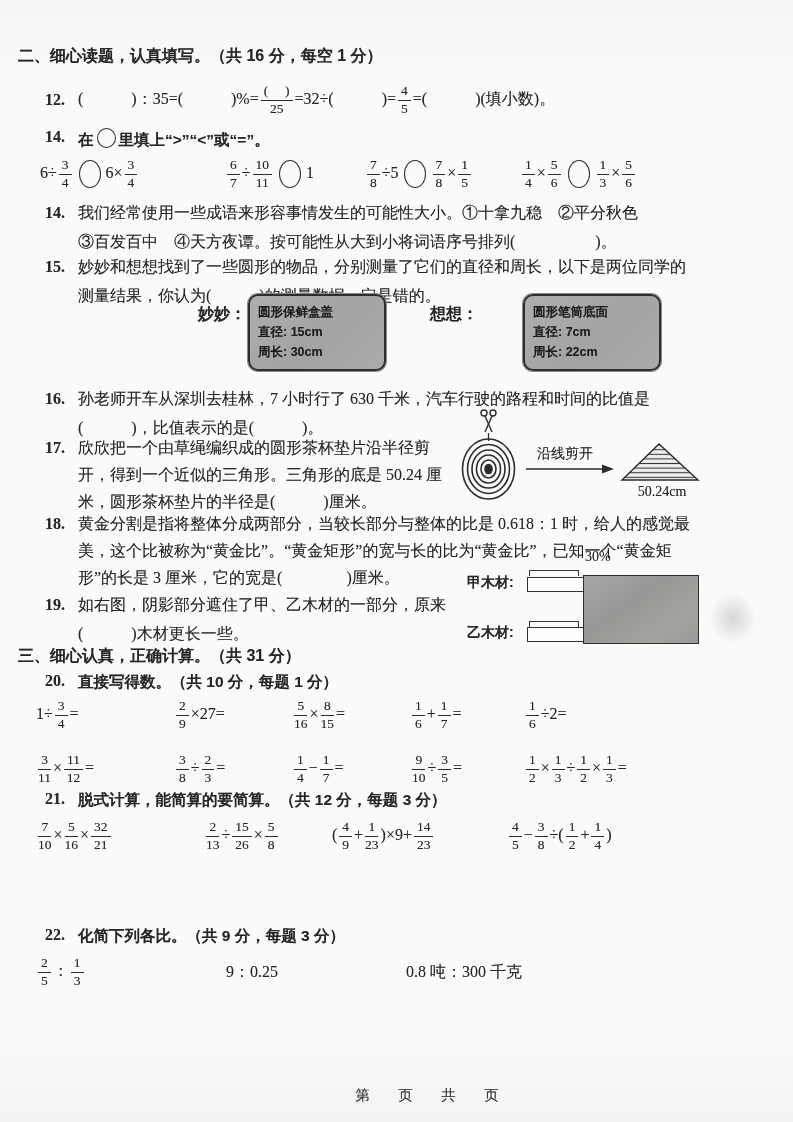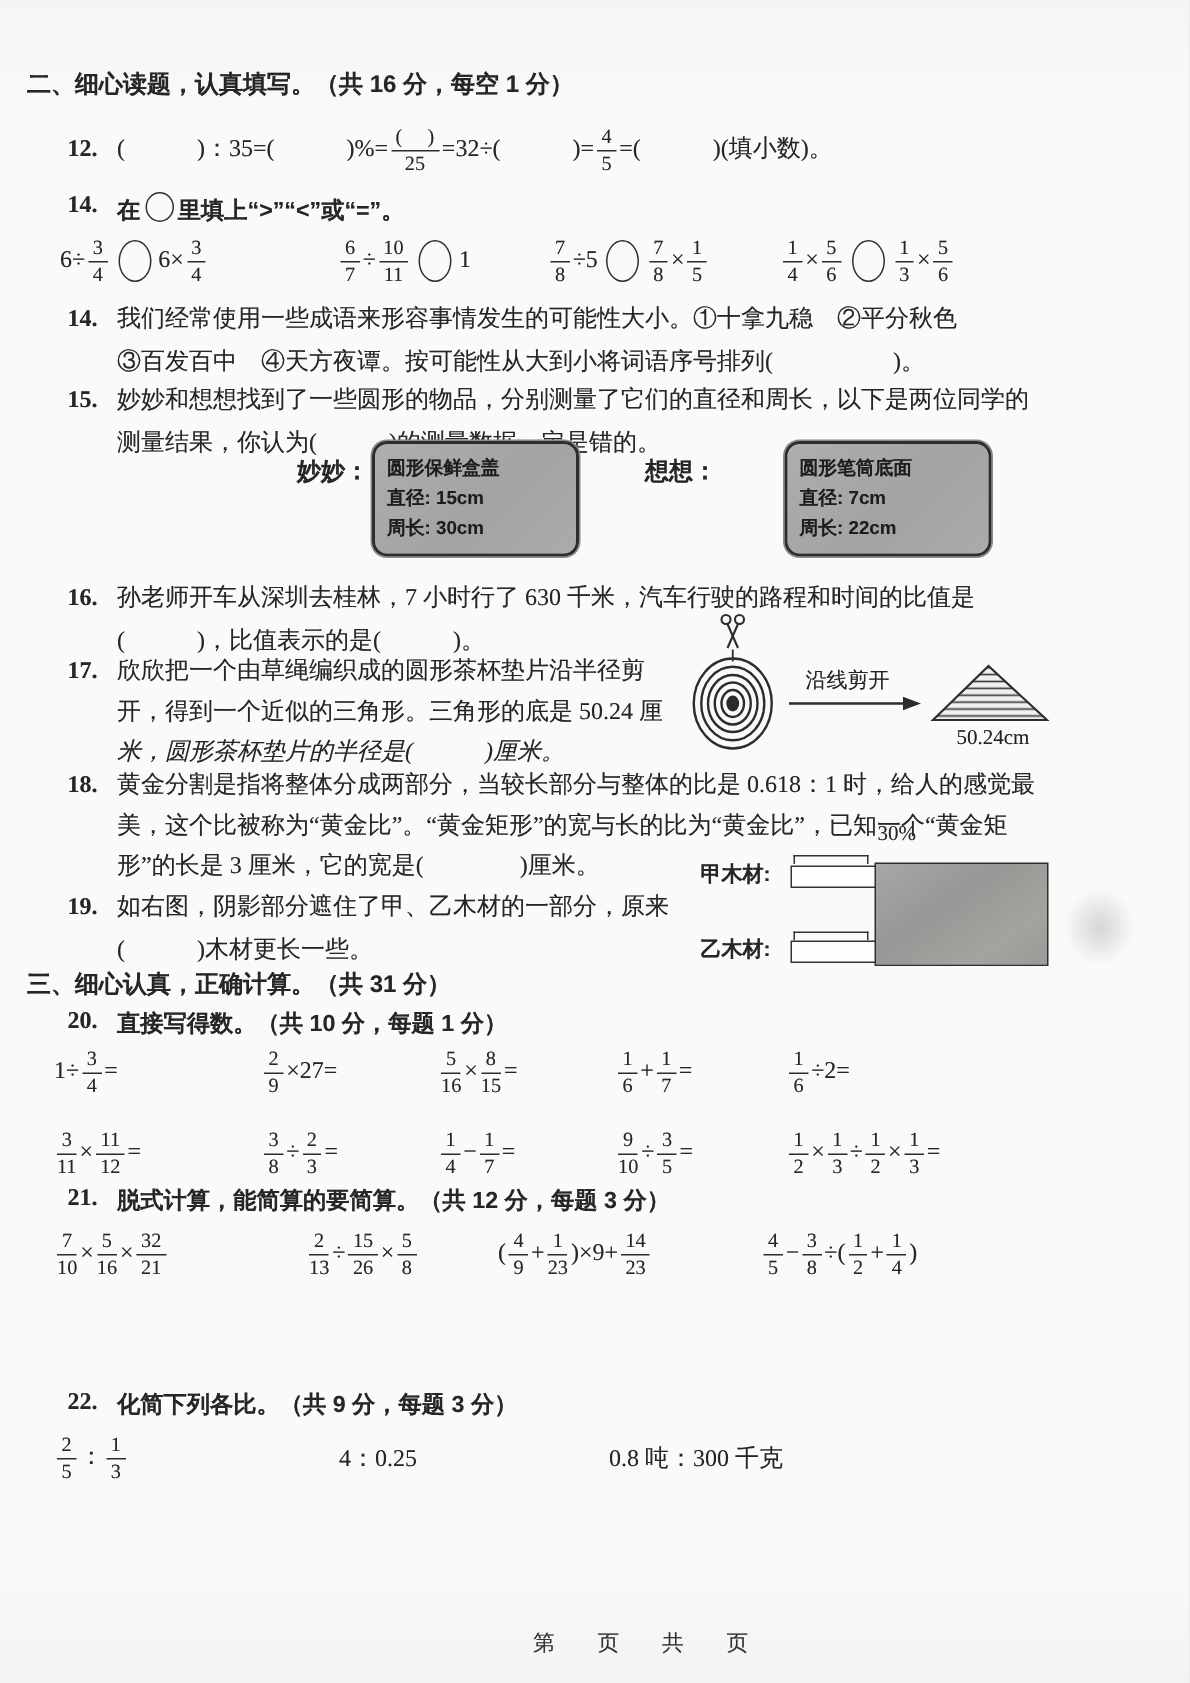--- a/index.html
+++ b/index.html
@@ -159,21 +159,21 @@
       <span class="qline" style="display:block;">孙老师开车从深圳去桂林，7 小时行了 630 千米，汽车行驶的路程和时间的比值是</span>
       <span class="qline" style="display:block;">(　　　)，比值表示的是(　　　)。</span>
     </span>
   </div>
 
   <div class="abs q lh27" style="left:45px;top:434px;width:420px;">
     <span class="qnum" style="line-height:27px;">17.</span>
     <span class="qbody">
       <span class="qline" style="display:block;">欣欣把一个由草绳编织成的圆形茶杯垫片沿半径剪</span>
       <span class="qline" style="display:block;">开，得到一个近似的三角形。三角形的底是 50.24 厘</span>
-      <span class="qline" style="display:block;font-style:italic;">米，圆形茶杯垫片的半径是(　　　)厘米。</span>
+      <span class="qline" style="display:block;">米，圆形茶杯垫片的半径是(　　　)厘米。</span>
     </span>
   </div>
 
   <div class="abs" style="left:438px;top:406px;">
     <svg width="352" height="104" viewBox="0 0 352 104">
 
       <g stroke="#2c2c2c" stroke-width="1.4" fill="none">
         <circle cx="46" cy="7" r="3"></circle>
         <circle cx="55" cy="7" r="3"></circle>
         <line x1="47" y1="10" x2="54" y2="26"></line>
@@ -369,19 +369,19 @@
     <span class="qprompt">化简下列各比。（共 9 分，每题 3 分）</span>
   </div>
   <div class="abs exp-grid g22" style="left:36px;top:946px;">
     <span class="math"><span class="frac">
           <span class="fnum">2</span>
           <span class="fden">5</span>
         </span>：<span class="frac">
           <span class="fnum">1</span>
           <span class="fden">3</span>
         </span></span>
-    <span class="math">4：0.25</span>
+    <span class="math">9：0.25</span>
     <span class="math">0.8 吨：300 千克</span>
   </div>
 
   <div class="abs footer" style="left:0;top:1086px;">第　页　共　页</div>
 
 </div>
 
 </body></html>

